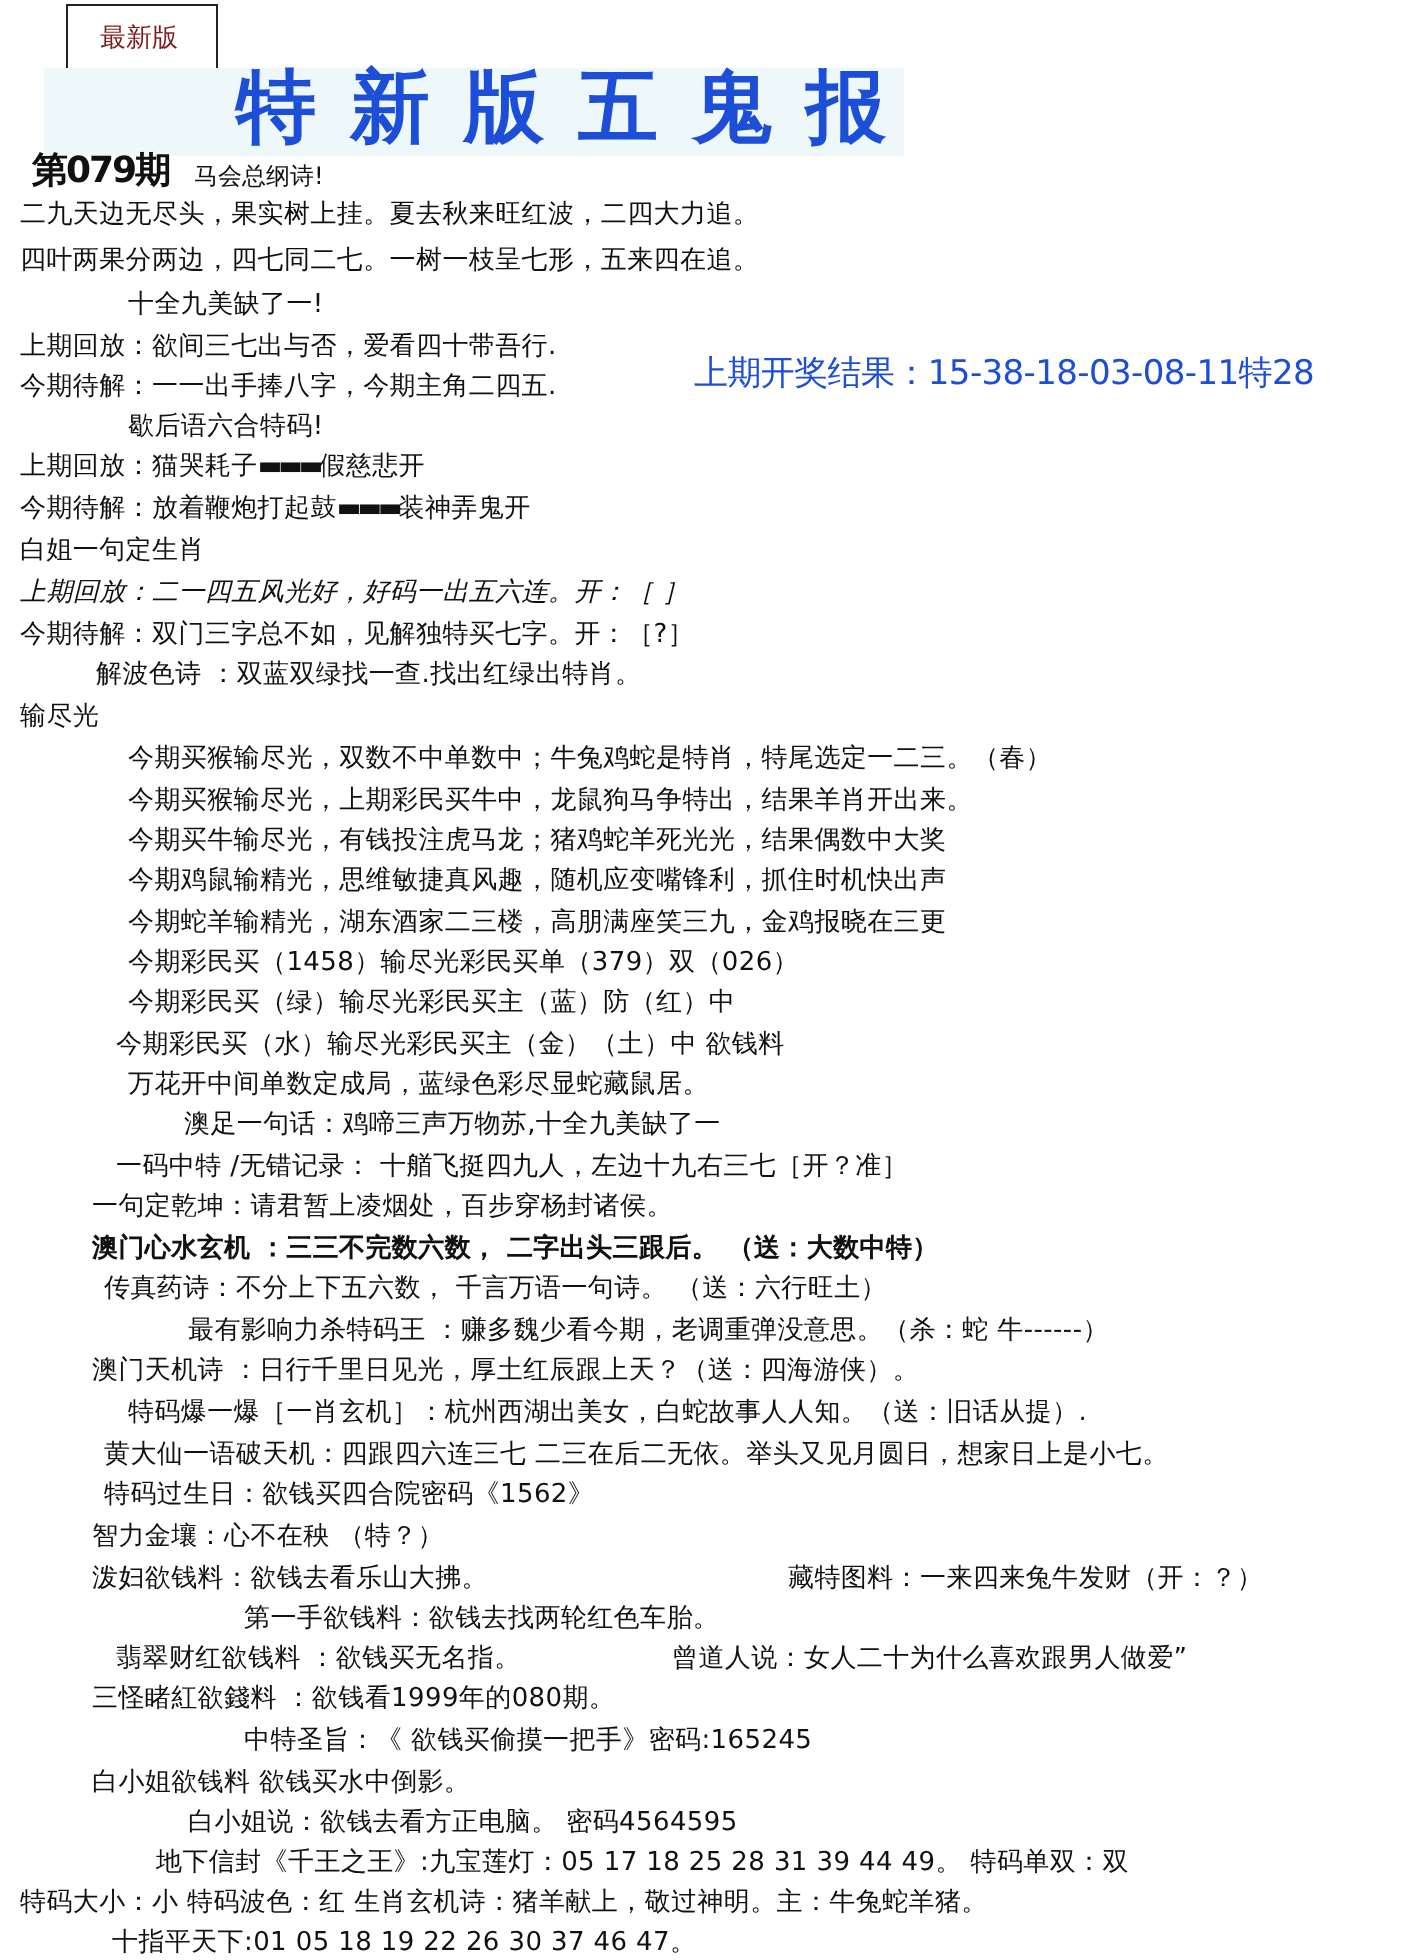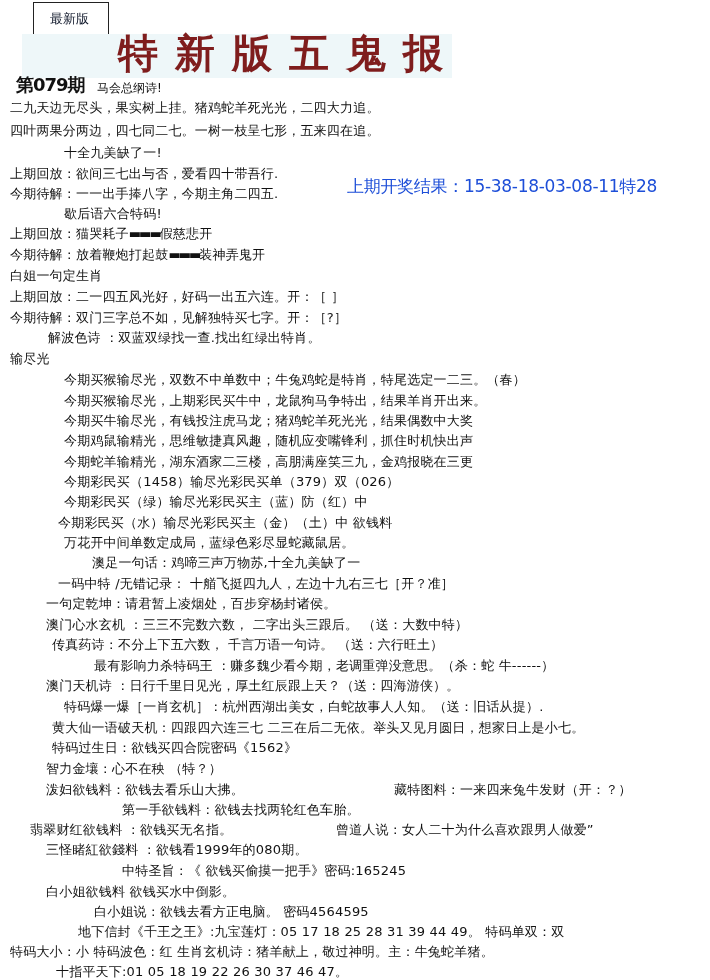--- a/index.html
+++ b/index.html
@@ -8,28 +8,28 @@
     font-family: "DejaVu Sans", "Liberation Sans", sans-serif;
     color: #111111;
   }
   .abs { position: absolute; white-space: nowrap; }
   .t { font-size: 13px; line-height: 16px; letter-spacing: 0.2px; }
   .edition-box {
     position: absolute; left: 33px; top: 2px; width: 74px; height: 34px;
     border: 1px solid #222; border-bottom: none; background: #fff;
   }
   .edition-label {
-    position: absolute; left: 50px; top: 10px; font-size: 13px; color: #0f172a;
+    position: absolute; left: 50px; top: 10px; font-size: 13px; color: #7f1d1d;
   }
   .title-band {
     position: absolute; left: 22px; top: 34px; width: 430px; height: 44px; background: #eef7f9;
   }
   .title {
     position: absolute; left: 118px; top: 26px; font-family: "DejaVu Serif", "Liberation Serif", serif;
-    font-size: 40px; font-weight: bold; color: #7f1d1d; letter-spacing: 17px;
+    font-size: 40px; font-weight: bold; color: #1d4ed8; letter-spacing: 17px;
   }
   .issue {
     position: absolute; left: 16px; top: 73px; font-size: 18px; font-weight: bold; letter-spacing: -1px;
   }
   .issue-sub { position: absolute; left: 97px; top: 80px; font-size: 12px; }
   .result {
     position: absolute; left: 347px; top: 175px; font-size: 17px; color: #1d4ed8; letter-spacing: -0.3px;
   }
   .bars { font-weight: bold; letter-spacing: -2px; }
 </style>
@@ -41,57 +41,57 @@
 <div class="title-band"></div>
 <div class="title">特新版五鬼报</div>
 <div class="issue">第079期</div>
 <div class="issue-sub">马会总纲诗!</div>
 
 <div class="result">
   <span>上期开奖结果：</span><span>15-38-18-03-08-11特28</span>
 </div>
 
 <div id="lines">
-    <div class="abs t" style="left: 10px; top: 100px;"><span>二九天边无尽头，果实树上挂。猪鸡蛇羊死光光，二四大力追。</span></div>
+    <div class="abs t" style="left: 10px; top: 100px;"><span>二九天边无尽头，果实树上挂。夏去秋来旺红波，二四大力追。</span></div>
     <div class="abs t" style="left: 10px; top: 123px;"><span>四叶两果分两边，四七同二七。一树一枝呈七形，五来四在追。</span></div>
     <div class="abs t" style="left: 64px; top: 145px;"><span>十全九美缺了一!</span></div>
     <div class="abs t" style="left: 10px; top: 166px;"><span>上期回放：欲间三七出与否，爱看四十带吾行.</span></div>
     <div class="abs t" style="left: 10px; top: 186px;"><span>今期待解：一一出手捧八字，今期主角二四五.</span></div>
     <div class="abs t" style="left: 64px; top: 206px;"><span>歇后语六合特码!</span></div>
     <div class="abs t" style="left: 10px; top: 226px;"><span>上期回放：猫哭耗子</span><span class="bars">▬▬▬</span><span>假慈悲开</span></div>
     <div class="abs t" style="left: 10px; top: 247px;"><span>今期待解：放着鞭炮打起鼓</span><span class="bars">▬▬▬</span><span>装神弄鬼开</span></div>
     <div class="abs t" style="left: 10px; top: 268px;"><span>白姐一句定生肖</span></div>
-    <div class="abs t" style="left: 10px; top: 289px;"><span>上期回放：二一四五风光好，好码一出五六连。开：［  ］</span></div>
+    <div class="abs t" style="left: 10px; top: 289px; font-style: italic;"><span>上期回放：二一四五风光好，好码一出五六连。开：［  ］</span></div>
     <div class="abs t" style="left: 10px; top: 310px;"><span>今期待解：双门三字总不如，见解独特买七字。开：［?］</span></div>
     <div class="abs t" style="left: 48px; top: 330px;"><span>解波色诗 ：双蓝双绿找一查.找出红绿出特肖。</span></div>
     <div class="abs t" style="left: 10px; top: 351px;"><span>输尽光</span></div>
     <div class="abs t" style="left: 64px; top: 372px;"><span>今期买猴输尽光，双数不中单数中；牛兔鸡蛇是特肖，特尾选定一二三。（春）</span></div>
     <div class="abs t" style="left: 64px; top: 393px;"><span>今期买猴输尽光，上期彩民买牛中，龙鼠狗马争特出，结果羊肖开出来。</span></div>
     <div class="abs t" style="left: 64px; top: 413px;"><span>今期买牛输尽光，有钱投注虎马龙；猪鸡蛇羊死光光，结果偶数中大奖</span></div>
     <div class="abs t" style="left: 64px; top: 433px;"><span>今期鸡鼠输精光，思维敏捷真风趣，随机应变嘴锋利，抓住时机快出声</span></div>
     <div class="abs t" style="left: 64px; top: 454px;"><span>今期蛇羊输精光，湖东酒家二三楼，高朋满座笑三九，金鸡报晓在三更</span></div>
     <div class="abs t" style="left: 64px; top: 474px;"><span>今期彩民买（1458）输尽光彩民买单（379）双（026）</span></div>
     <div class="abs t" style="left: 64px; top: 494px;"><span>今期彩民买（绿）输尽光彩民买主（蓝）防（红）中</span></div>
     <div class="abs t" style="left: 58px; top: 515px;"><span>今期彩民买（水）输尽光彩民买主（金）（土）中    欲钱料</span></div>
     <div class="abs t" style="left: 64px; top: 535px;"><span>万花开中间单数定成局，蓝绿色彩尽显蛇藏鼠居。</span></div>
     <div class="abs t" style="left: 92px; top: 555px;"><span>澳足一句话：鸡啼三声万物苏,十全九美缺了一</span></div>
     <div class="abs t" style="left: 58px; top: 576px;"><span>一码中特 /无错记录：  十艏飞挺四九人，左边十九右三七［开？准］</span></div>
     <div class="abs t" style="left: 46px; top: 596px;"><span>一句定乾坤：请君暂上凌烟处，百步穿杨封诸侯。</span></div>
-    <div class="abs t" style="left: 46px; top: 617px;"><span>澳门心水玄机 ：三三不完数六数， 二字出头三跟后。 （送：大数中特）</span></div>
+    <div class="abs t" style="left: 46px; top: 617px; font-weight: bold;"><span>澳门心水玄机 ：三三不完数六数， 二字出头三跟后。 （送：大数中特）</span></div>
     <div class="abs t" style="left: 52px; top: 637px;"><span>传真药诗：不分上下五六数，  千言万语一句诗。  （送：六行旺土）</span></div>
     <div class="abs t" style="left: 94px; top: 658px;"><span>最有影响力杀特码王 ：赚多魏少看今期，老调重弹没意思。（杀：蛇  牛------）</span></div>
     <div class="abs t" style="left: 46px; top: 678px;"><span>澳门天机诗 ：日行千里日见光，厚土红辰跟上天？（送：四海游侠）。</span></div>
     <div class="abs t" style="left: 52px; top: 699px; margin-left: 12px;"><span>特码爆一爆［一肖玄机］：杭州西湖出美女，白蛇故事人人知。（送：旧话从提）.</span></div>
     <div class="abs t" style="left: 52px; top: 720px;"><span>黄大仙一语破天机：四跟四六连三七 二三在后二无依。举头又见月圆日，想家日上是小七。</span></div>
     <div class="abs t" style="left: 52px; top: 740px;"><span>特码过生日：欲钱买四合院密码《1562》</span></div>
     <div class="abs t" style="left: 46px; top: 761px;"><span>智力金壤：心不在秧   （特？）</span></div>
     <div class="abs t" style="left: 46px; top: 782px;"><span>泼妇欲钱料：欲钱去看乐山大拂。</span></div>
     <div class="abs t" style="left: 394px; top: 782px;"><span>藏特图料：一来四来兔牛发财（开：？）</span></div>
     <div class="abs t" style="left: 122px; top: 802px;"><span>第一手欲钱料：欲钱去找两轮红色车胎。</span></div>
-    <div class="abs t" style="left: 30px; top: 822px;"><span>翡翠财红欲钱料 ：欲钱买无名指。</span></div>
+    <div class="abs t" style="left: 58px; top: 822px;"><span>翡翠财红欲钱料 ：欲钱买无名指。</span></div>
     <div class="abs t" style="left: 336px; top: 822px;"><span>曾道人说：女人二十为什么喜欢跟男人做爱”</span></div>
     <div class="abs t" style="left: 46px; top: 842px;"><span>三怪睹紅欲錢料 ：欲钱看1999年的080期。</span></div>
     <div class="abs t" style="left: 122px; top: 863px;"><span>中特圣旨：《 欲钱买偷摸一把手》密码:165245</span></div>
     <div class="abs t" style="left: 46px; top: 884px;"><span>白小姐欲钱料   欲钱买水中倒影。</span></div>
     <div class="abs t" style="left: 94px; top: 904px;"><span>白小姐说：欲钱去看方正电脑。 密码4564595</span></div>
     <div class="abs t" style="left: 78px; top: 924px;"><span>地下信封《千王之王》:九宝莲灯：05 17 18 25 28 31 39 44 49。 特码单双：双</span></div>
     <div class="abs t" style="left: 10px; top: 944px;"><span>特码大小：小 特码波色：红 生肖玄机诗：猪羊献上，敬过神明。主：牛兔蛇羊猪。</span></div>
     <div class="abs t" style="left: 56px; top: 964px;"><span>十指平天下:01 05 18 19 22 26 30 37 46 47。</span></div>
   </div>
 

